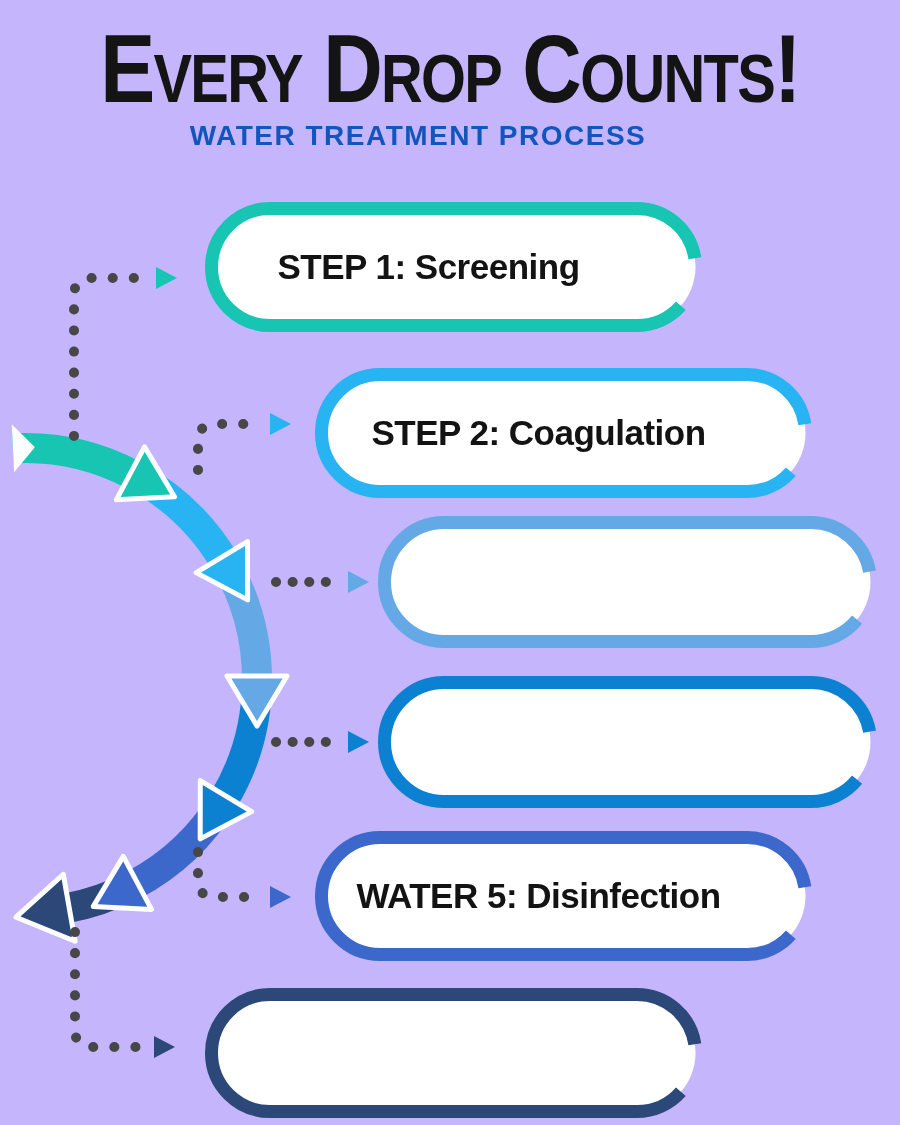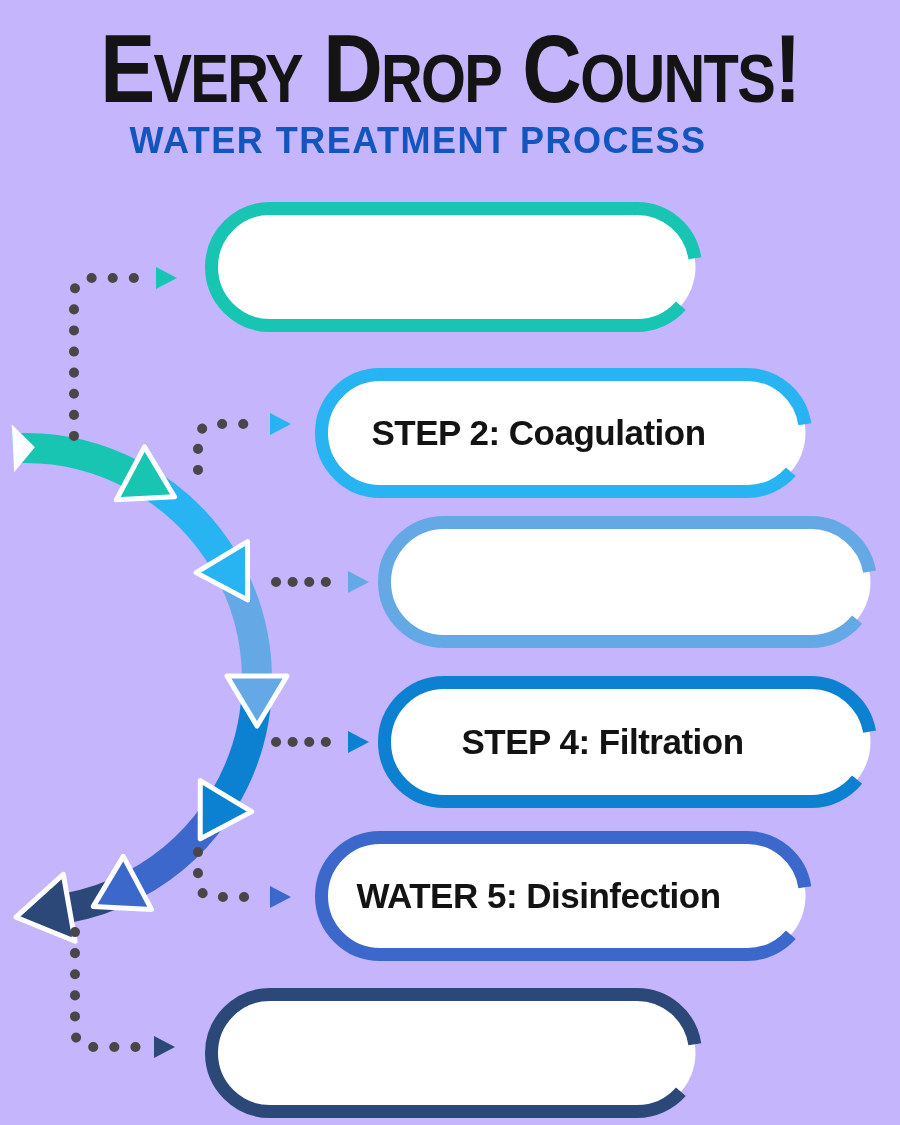--- a/index.html
+++ b/index.html
@@ -3,21 +3,21 @@
 <meta charset="utf-8">
 <style>
   html,body{margin:0;padding:0;background:#ffffff;}
   .poster{position:relative;width:900px;height:1125px;background:#c4b5fd;overflow:hidden;
           font-family:Liberation Sans, sans-serif;}
   .title{position:absolute;top:20px;left:0;width:900px;text-align:center;margin:0;
          font-size:97px;line-height:1.0;font-weight:800;color:#141414;
          font-variant-caps:small-caps;letter-spacing:-2px;
          transform:scaleX(0.85);transform-origin:50% 50%;white-space:nowrap;}
   .subtitle{position:absolute;top:120px;left:0;width:836px;text-align:center;
-            font-size:36px;font-weight:700;color:#1155bd;letter-spacing:1.5px;white-space:nowrap;}
+            font-size:28px;font-weight:700;color:#1155bd;letter-spacing:1.5px;white-space:nowrap;}
   .diagram{position:absolute;left:0;top:0;width:900px;height:1125px;}
   .step-label{position:absolute;height:48px;line-height:48px;text-align:center;
               font-size:35px;font-weight:700;color:#131313;letter-spacing:-0.5px;white-space:nowrap;}
   .lbl1{left:225px;top:243px;width:407px;}
   .lbl2{left:335px;top:409px;width:407px;}
   .lbl3{left:398px;top:558px;width:409px;}
   .lbl4{left:398px;top:718px;width:409px;}
   .lbl5{left:335px;top:872px;width:407px;}
   .lbl6{left:225px;top:1029px;width:407px;}
 </style>
@@ -79,17 +79,17 @@
       <rect x="384.5" y="682.5" width="486" height="119" rx="59.5" fill="#ffffff" stroke-width="13" stroke-dasharray="450 51 2000" stroke="#0d81d1"></rect>
 
       <polygon points="744,876 800,868 778,910" stroke="#ffffff" stroke-width="6" stroke-linejoin="round" fill="#3d68cb"></polygon>
       <rect x="321.5" y="837.5" width="484" height="117" rx="58.5" fill="#ffffff" stroke-width="13" stroke-dasharray="450 51 2000" stroke="#3d68cb"></rect>
 
       <polygon points="634,1033 690,1025 668,1067" stroke="#ffffff" stroke-width="6" stroke-linejoin="round" fill="#2b4879"></polygon>
       <rect x="211.5" y="994.5" width="484" height="117" rx="58.5" fill="#ffffff" stroke-width="13" stroke-dasharray="450 51 2000" stroke="#2b4879"></rect>
     </g>
   </svg>
 
+  <div class="step-label lbl1">STEP 1: Screening</div>
   <div class="step-label lbl2">STEP 2: Coagulation</div>
-  <div class="step-label lbl4">STEP 4: Filtration</div>
   <div class="step-label lbl5">WATER 5: Disinfection</div>
 
 </div>
 
 </body></html>

